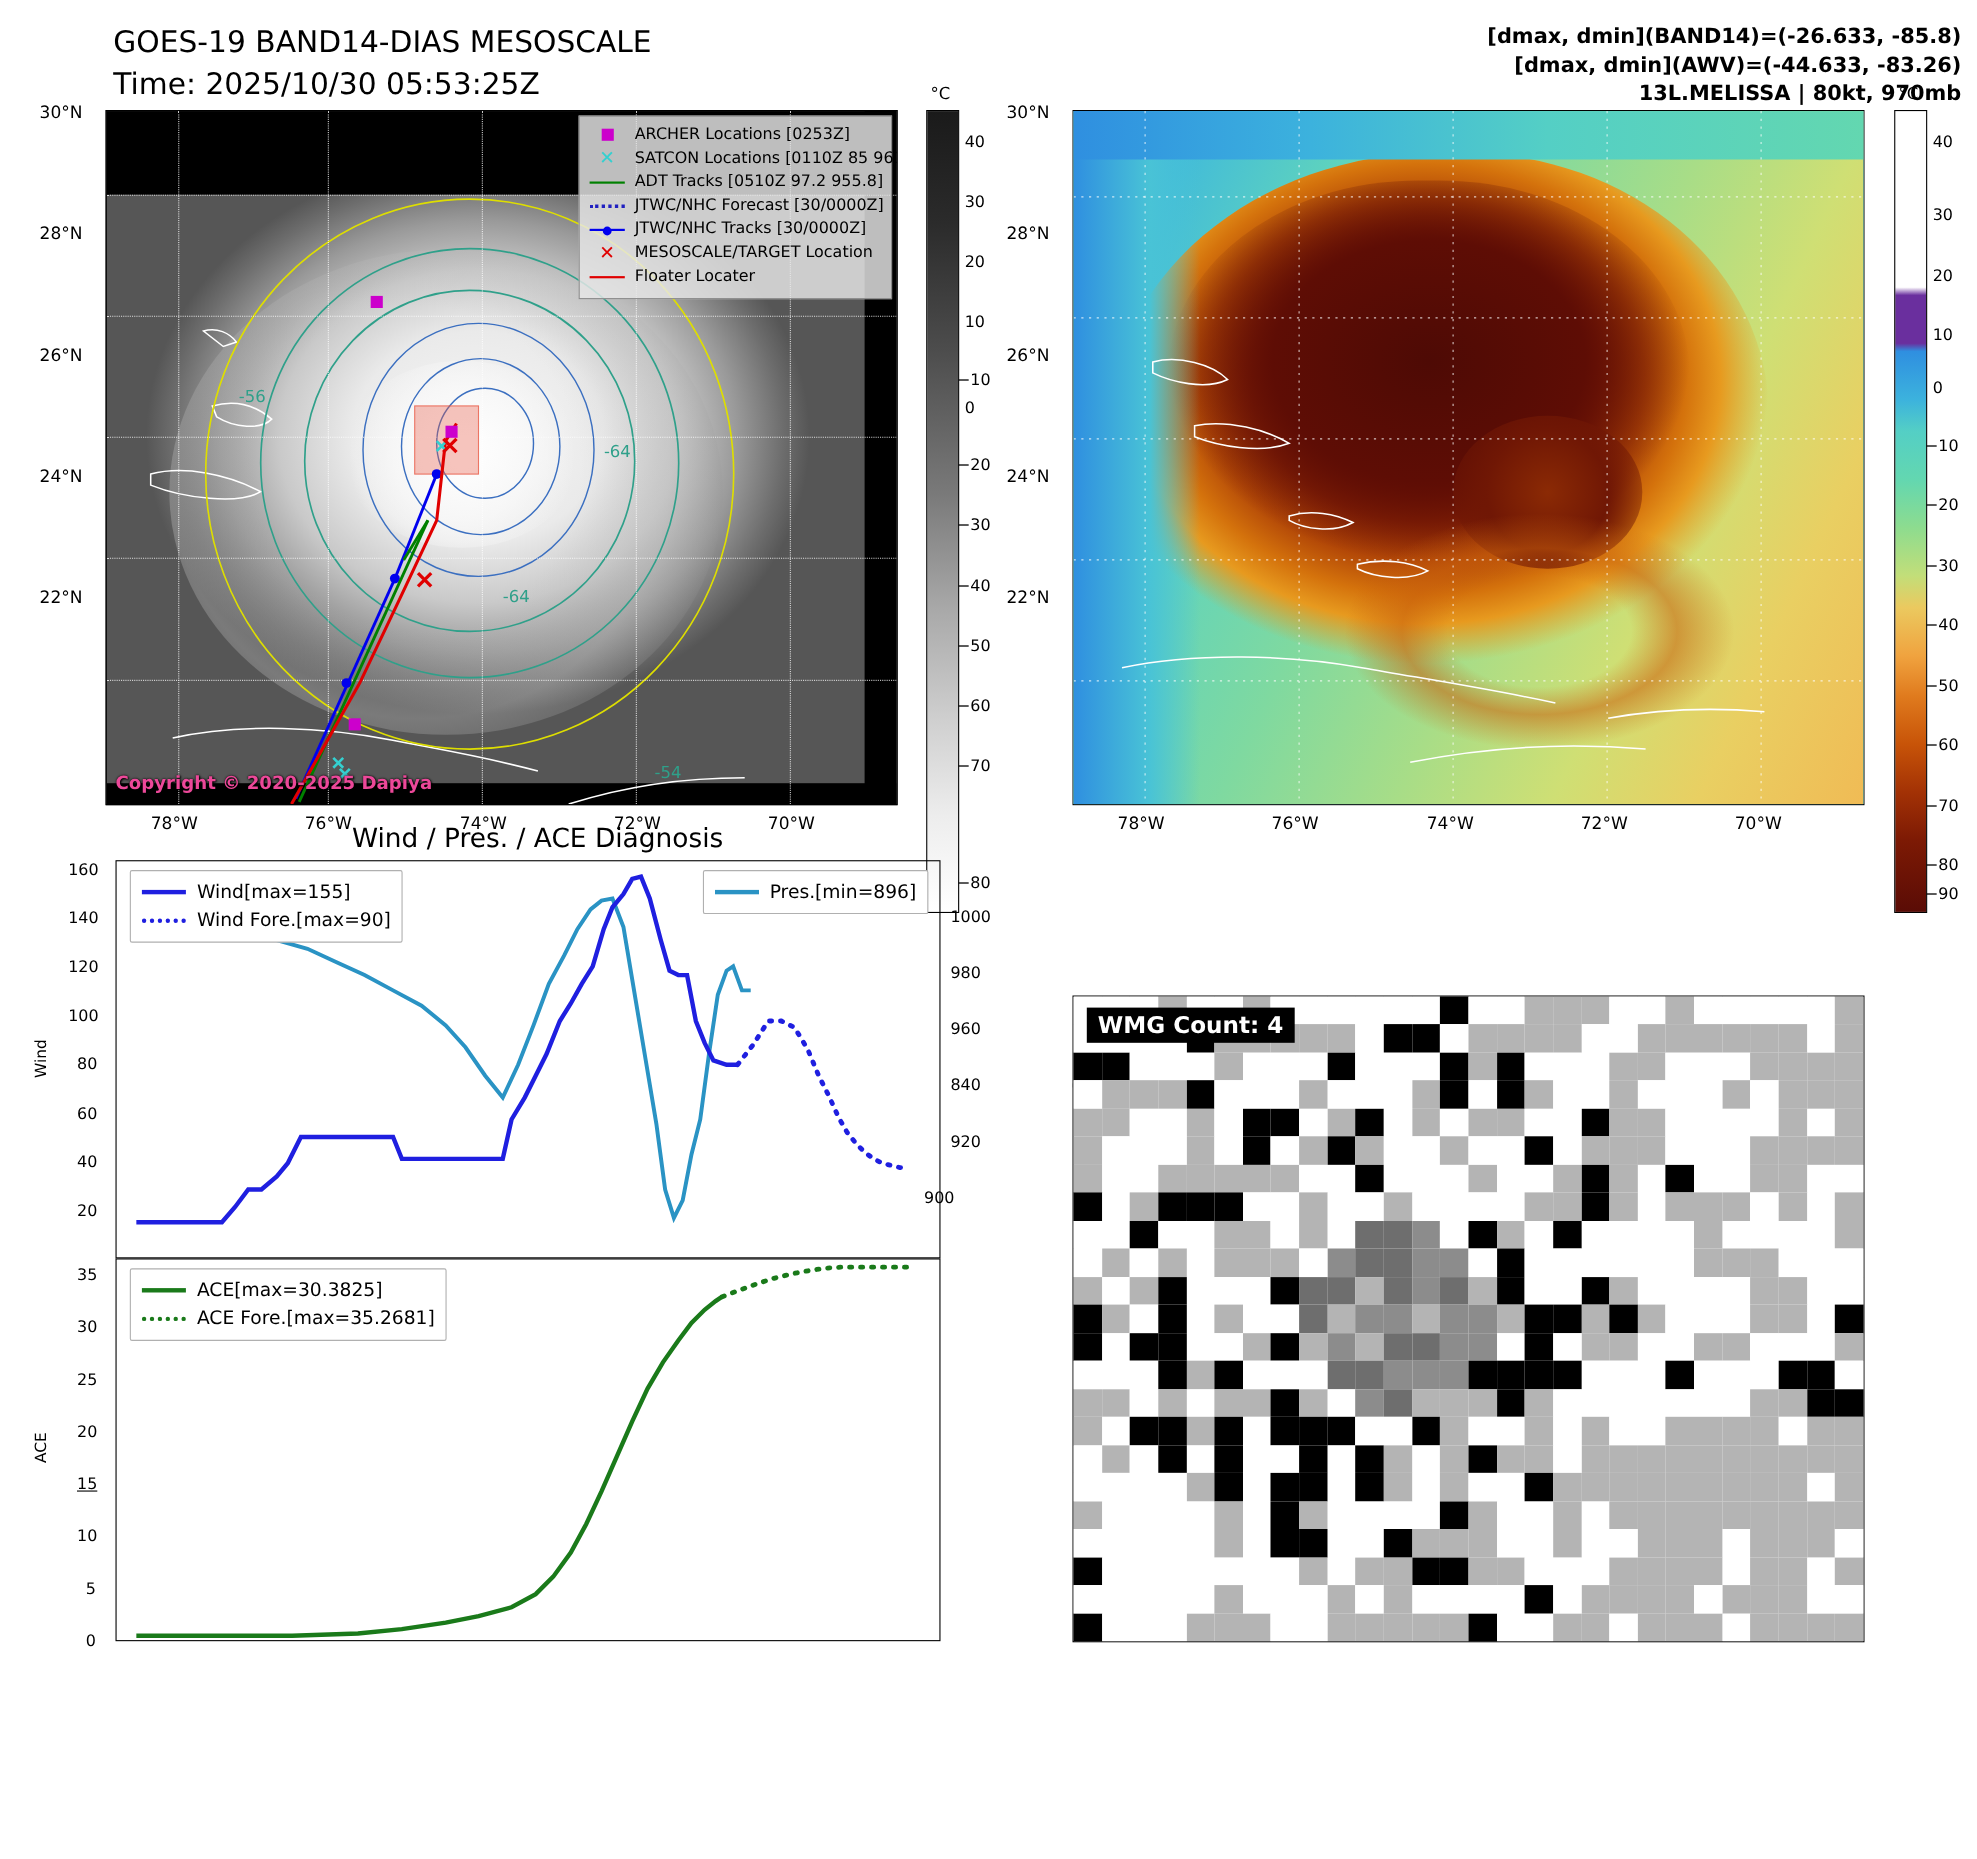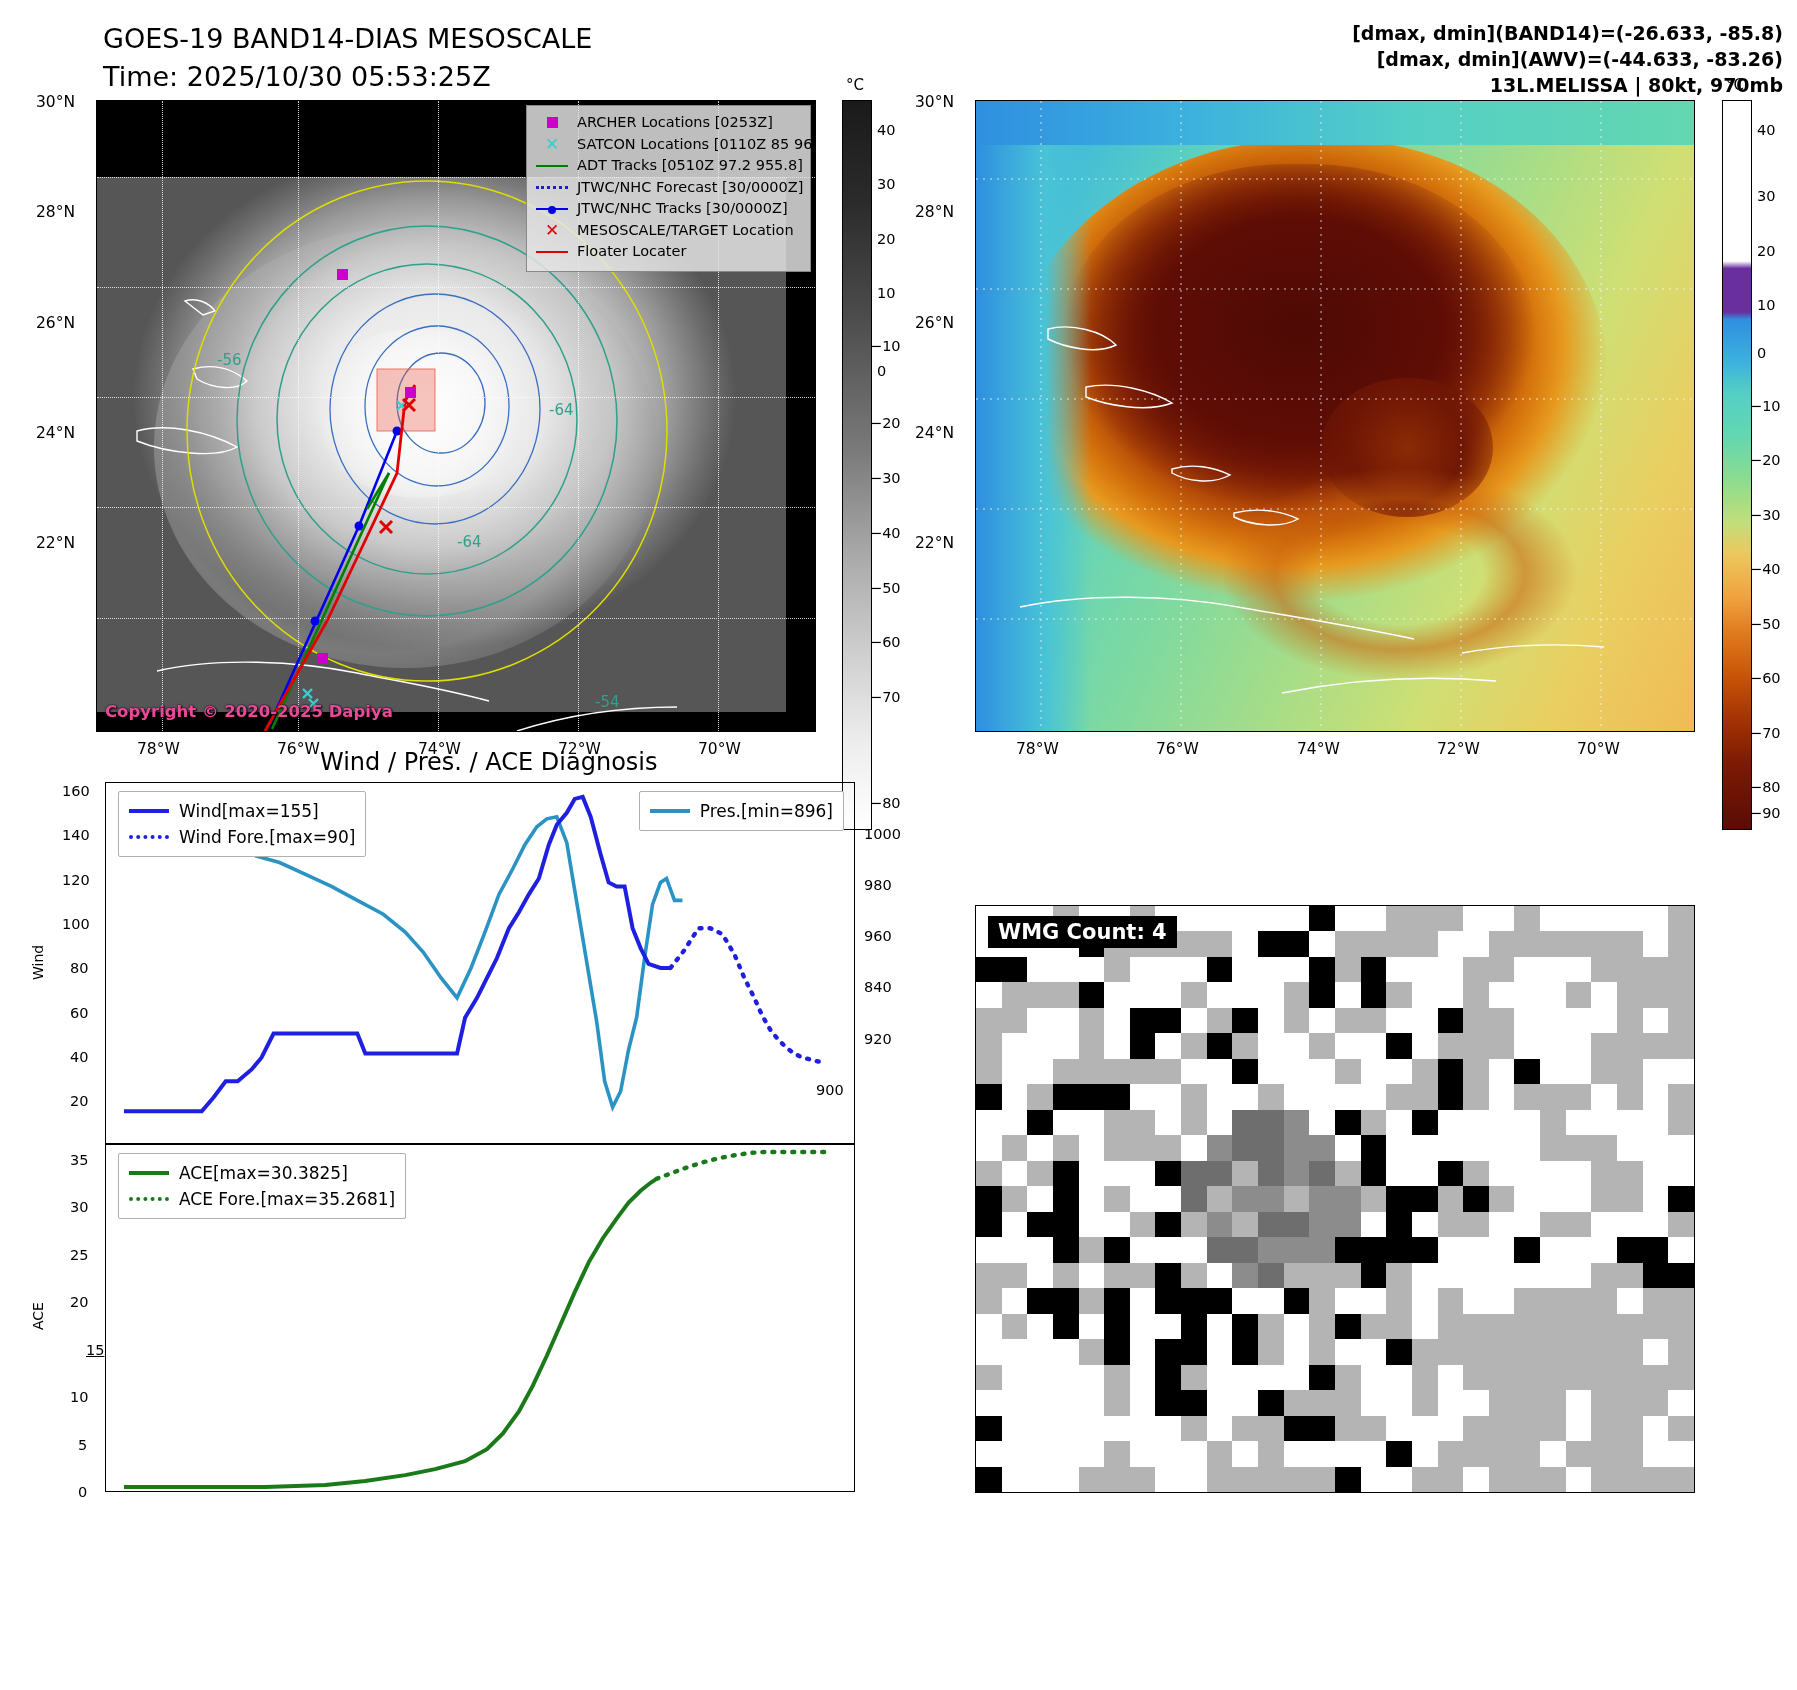--- a/index.html
+++ b/index.html
@@ -356,21 +356,21 @@
 <div class="abs tick" style="left:70px;top:960px;">80</div>
 <div class="abs tick" style="left:70px;top:1005px;">60</div>
 <div class="abs tick" style="left:70px;top:1049px;">40</div>
 <div class="abs tick" style="left:70px;top:1093px;">20</div>
 
 <div class="abs tick" style="left:864px;top:826px;">1000</div>
 <div class="abs tick" style="left:864px;top:877px;">980</div>
 <div class="abs tick" style="left:864px;top:928px;">960</div>
 <div class="abs tick" style="left:864px;top:979px;">840</div>
 <div class="abs tick" style="left:864px;top:1031px;">920</div>
-<div class="abs tick" style="left:816px;top:1082px;">900</div>
+<div class="abs tick" style="left:840px;top:1082px;">900</div>
 
 <div class="abs panel-frame" id="panel-ace">
   <svg width="100%" height="100%" viewBox="0 0 750 348" preserveAspectRatio="none">
     <polyline fill="none" stroke="#1a7a1a" stroke-width="4" points="18,344 90,344 160,344 220,342 260,338 300,332 330,326 360,318 382,306 398,290 414,268 428,242 442,212 456,180 470,148 484,118 498,94 512,74 524,58 536,46 546,38 552,34"></polyline>
     <polyline fill="none" stroke="#1a7a1a" stroke-width="4.4" stroke-dasharray="2,8" stroke-linecap="round" points="552,34 568,28 584,22 600,17 616,13 632,10 646,8 660,7 674,7 688,7 702,7 716,7 728,7"></polyline>
   </svg>
   <div class="abs legend-box" style="left:12px;top:8px;">
     <div class="row">
       <span class="swatch-line" style="border-top-color:#1a7a1a;"></span>
       <span>ACE[max=30.3825]</span>
@@ -380,21 +380,21 @@
       <span>ACE Fore.[max=35.2681]</span>
     </div>
   </div>
 </div>
 <div class="abs yaxlabel" style="left:30px;top:1330px;">ACE</div>
 
 <div class="abs tick" style="left:70px;top:1152px;">35</div>
 <div class="abs tick" style="left:70px;top:1199px;">30</div>
 <div class="abs tick" style="left:70px;top:1247px;">25</div>
 <div class="abs tick" style="left:70px;top:1294px;">20</div>
-<div class="abs tick" style="left:86px;top:1342px;text-decoration:underline;">15</div>
+<div class="abs tick" style="left:70px;top:1342px;text-decoration:underline;">15</div>
 <div class="abs tick" style="left:70px;top:1389px;">10</div>
 <div class="abs tick" style="left:78px;top:1437px;">5</div>
 <div class="abs tick" style="left:78px;top:1484px;">0</div>
 
 <div class="abs panel-frame" id="panel-wmg">
   <div class="mosaic" id="mosaic" style="grid-template-columns: repeat(28, 1fr); grid-template-rows: repeat(23, 1fr);">
       <div style="background: rgb(255, 255, 255);"></div>
       <div style="background: rgb(255, 255, 255);"></div>
       <div style="background: rgb(255, 255, 255);"></div>
       <div style="background: rgb(180, 180, 180);"></div>

